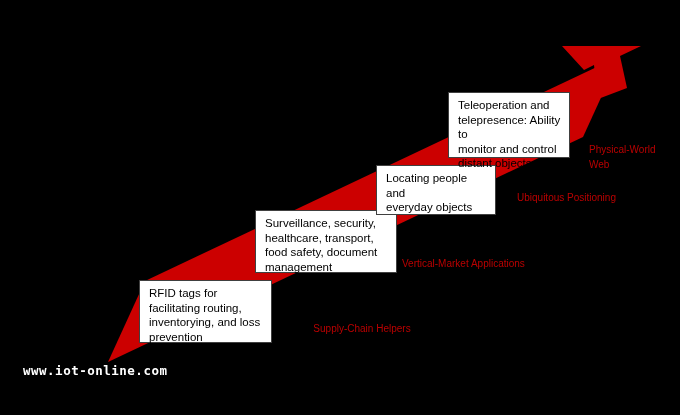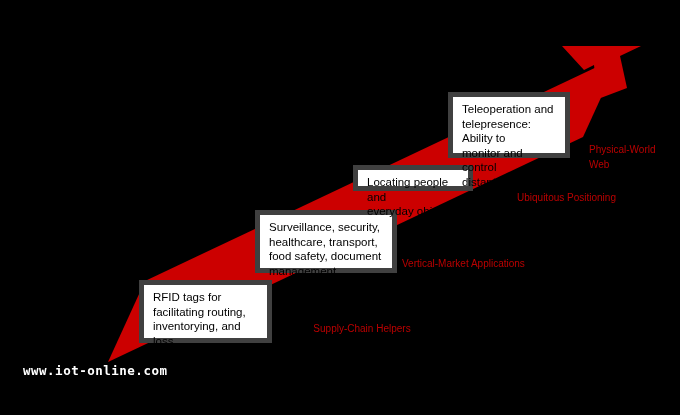--- a/index.html
+++ b/index.html
@@ -17,39 +17,39 @@
   }
   #arrow-layer {
     position: absolute;
     left: 0; top: 0;
     width: 680px;
     height: 415px;
   }
   .callout {
     position: absolute;
     background: #ffffff;
-    border: 5px solid #404040;
+    border: 1px solid #404040;
     box-sizing: border-box;
     color: #000000;
     font-size: 11.5px;
     line-height: 14.5px;
     padding: 5px 7px 4px 9px;
     white-space: pre-line;
     z-index: 3;
   }
   .stage-label {
     position: absolute;
     color: #bb0000;
     font-size: 10px;
     line-height: 15px;
     white-space: pre-line;
     z-index: 4;
   }
   #box-teleoperation { left: 448px; top: 92px; width: 122px; height: 66px; }
-  #box-locating      { left: 353px; top: 165px; width: 120px; height: 26px; }
+  #box-locating      { left: 376px; top: 165px; width: 120px; height: 50px; }
   #box-surveillance  { left: 255px; top: 210px; width: 142px; height: 63px; }
   #box-rfid          { left: 139px; top: 280px; width: 133px; height: 63px; }
 
   #label-physical-world-web     { left: 589px; top: 142px; width: 86px; }
   #label-ubiquitous-positioning { left: 517px; top: 190px; width: 170px; }
   #label-vertical-market        { left: 402px; top: 256px; width: 200px; }
   #label-supply-chain           { left: 277px; top: 321px; width: 170px; text-align: center; }
 
   #watermark {
     position: absolute;

